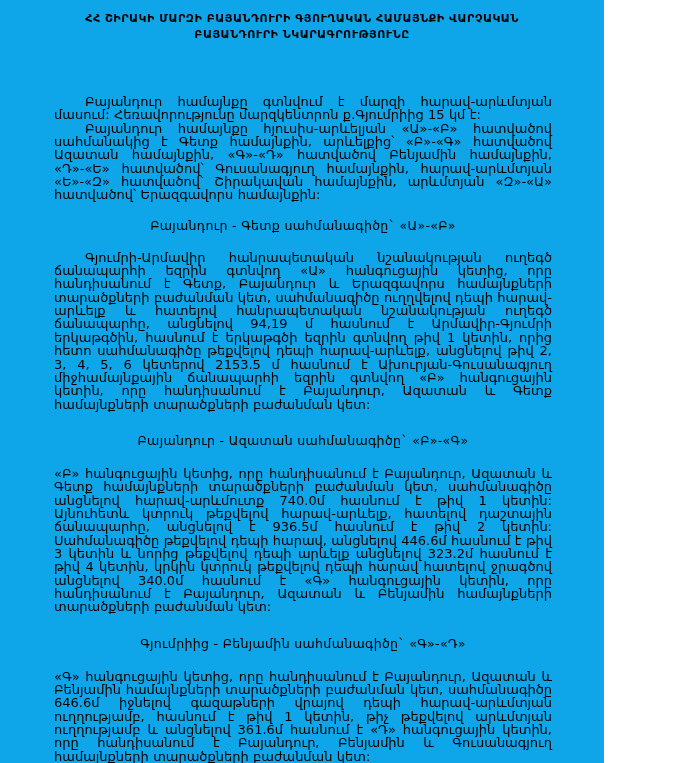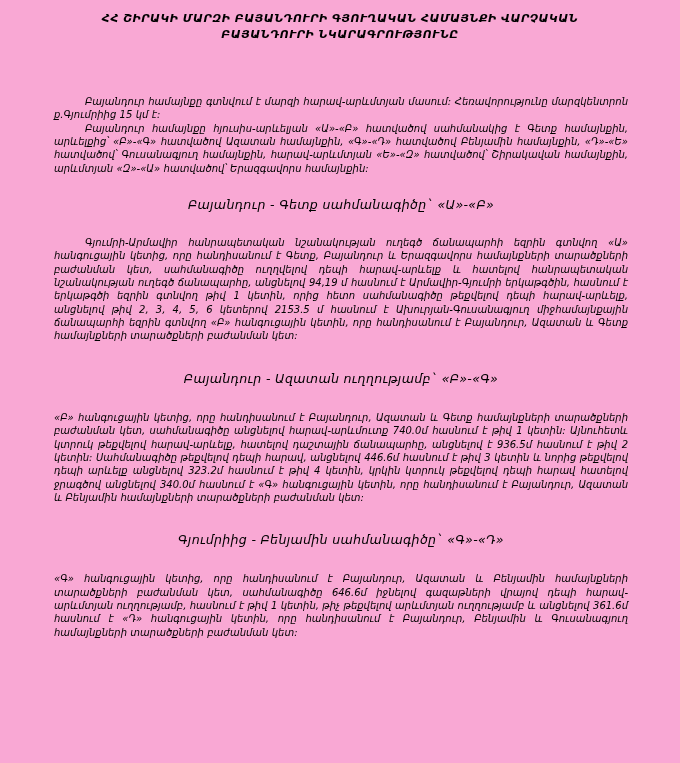--- a/index.html
+++ b/index.html
@@ -11,26 +11,25 @@
   body {
     width: 680px;
     height: 763px;
     overflow: hidden;
     font-family: "DejaVu Sans", "Liberation Sans", sans-serif;
     color: #000000;
     -webkit-font-smoothing: none;
   }
   .page {
     position: relative;
-    width: 680px;
+    width: 604px;
     height: 763px;
     box-sizing: border-box;
     padding: 0;
-    background: #f9a8d4;
-    font-style: italic;
+    background: #0ea5e9;
   }
 
   
   .doc-title {
     text-align: center;
     font-size: 11.1px;
     font-weight: bold;
     line-height: 15.5px;
     letter-spacing: 0.55px;
     padding-top: 11px;
@@ -42,40 +41,40 @@
   }
   .doc-title .line-1 { letter-spacing: 0.5px; }
   .doc-title .line-2 { letter-spacing: 0.5px; }
 
   
   .body-wrap {
     margin: 0 52px 0 54px;
   }
   p.para {
     margin: 0;
-    font-size: 10px;
+    font-size: 13px;
     line-height: 13.35px;
     text-align: justify;
     text-justify: inter-word;
     word-spacing: 0.2px;
   }
   p.para.indent {
     text-indent: 31px;
   }
   .sp-intro { height: 53px; }
   .sp-before-h1 { height: 16px; }
   .sp-after-h1 { height: 17px; }
   .sp-before-h2 { height: 22px; }
   .sp-after-h2 { height: 18px; }
   .sp-before-h3 { height: 22px; }
   .sp-after-h3 { height: 18px; }
 
   
   h2.section-heading {
-    margin: 6px;
+    margin: 0;
     font-size: 12.6px;
     font-weight: normal;
     text-align: center;
     line-height: 16px;
     letter-spacing: 0.3px;
     white-space: nowrap;
   }
 </style>
 </head>
 <body>
@@ -94,21 +93,21 @@
     <p class="para indent">Բայանդուր համայնքը գտնվում է մարզի հարավ-արևմտյան մասում: Հեռավորությունը մարզկենտրոն ք.Գյումրիից 15 կմ է:</p>
 
     <p class="para indent">Բայանդուր համայնքը հյուսիս-արևելյան «Ա»-«Բ» հատվածով սահմանակից է Գետք համայնքին, արևելքից՝ «Բ»-«Գ» հատվածով Ազատան համայնքին, «Գ»-«Դ» հատվածով Բենյամին համայնքին, «Դ»-«Ե» հատվածով՝ Գուսանագյուղ համայնքին, հարավ-արևմտյան «Ե»-«Զ» հատվածով՝ Շիրակավան համայնքին, արևմտյան «Զ»-«Ա» հատվածով՝ Երազգավորս համայնքին:</p>
 
     <div class="sp-before-h1"></div>
     <h2 class="section-heading">Բայանդուր - Գետք  սահմանագիծը` «Ա»-«Բ»</h2>
     <div class="sp-after-h1"></div>
     <p class="para indent">Գյումրի-Արմավիր հանրապետական նշանակության ուղեգծ ճանապարհի եզրին գտնվող «Ա» հանգուցային կետից, որը հանդիսանում է Գետք, Բայանդուր և Երազգավորս համայնքների տարածքների բաժանման կետ, սահմանագիծը ուղղվելով դեպի հարավ-արևելք և հատելով հանրապետական նշանակության ուղեգծ ճանապարհը, անցնելով 94,19 մ հասնում է Արմավիր-Գյումրի երկաթգծին, հասնում է երկաթգծի եզրին գտնվող թիվ 1 կետին, որից հետո սահմանագիծը  թեքվելով  դեպի հարավ-արևելք, անցնելով թիվ 2, 3, 4, 5, 6 կետերով 2153.5 մ հասնում է Ախուրյան-Գուսանագյուղ միջհամայնքային ճանապարհի եզրին գտնվող «Բ» հանգուցային կետին, որը հանդիսանում է Բայանդուր, Ազատան և Գետք համայնքների տարածքների բաժանման կետ:</p>
 
     <div class="sp-before-h2"></div>
-    <h2 class="section-heading">Բայանդուր - Ազատան  ուղղությամբ`  «Բ»-«Գ»</h2>
+    <h2 class="section-heading">Բայանդուր - Ազատան  սահմանագիծը`  «Բ»-«Գ»</h2>
     <div class="sp-after-h2"></div>
     <p class="para">«Բ»  հանգուցային կետից, որը հանդիսանում է Բայանդուր, Ազատան և Գետք համայնքների տարածքների բաժանման կետ, սահմանագիծը անցնելով հարավ-արևմուտք 740.0մ հասնում է թիվ 1 կետին: Այնուհետև կտրուկ թեքվելով հարավ-արևելք, հատելով դաշտային ճանապարհը, անցնելով է 936.5մ հասնում է թիվ 2 կետին: Սահմանագիծը թեքվելով դեպի հարավ, անցնելով 446.6մ հասնում է թիվ 3 կետին և նորից թեքվելով դեպի արևելք անցնելով 323.2մ հասնում է թիվ 4 կետին, կրկին կտրուկ թեքվելով  դեպի հարավ հատելով ջրագծով անցնելով 340.0մ հասնում է «Գ» հանգուցային կետին, որը հանդիսանում է Բայանդուր, Ազատան և Բենյամին համայնքների տարածքների բաժանման կետ:</p>
 
     <div class="sp-before-h3"></div>
     <h2 class="section-heading">Գյումրիից - Բենյամին սահմանագիծը` «Գ»-«Դ»</h2>
     <div class="sp-after-h3"></div>
     <p class="para">«Գ»   հանգուցային կետից, որը հանդիսանում է Բայանդուր, Ազատան և Բենյամին համայնքների տարածքների բաժանման կետ, սահմանագիծը 646.6մ իջնելով գազաթների վրայով դեպի հարավ-արևմտյան ուղղությամբ, հասնում է թիվ 1 կետին, թիչ թեքվելով արևմտյան ուղղությամբ և անցնելով 361.6մ հասնում է «Դ» հանգուցային կետին, որը հանդիսանում է Բայանդուր, Բենյամին և Գուսանագյուղ համայնքների տարածքների բաժանման կետ:</p>
 
   </div>
 </div>

